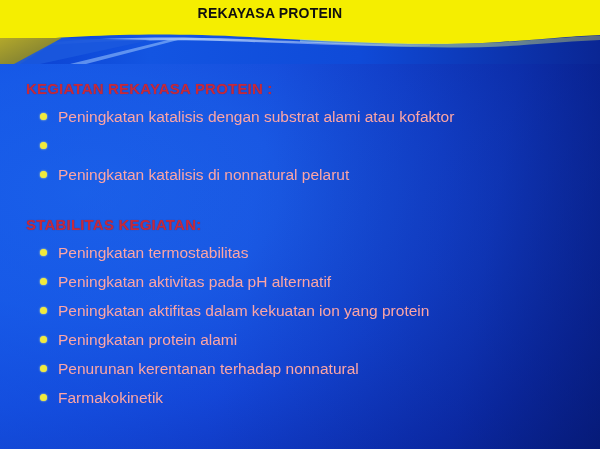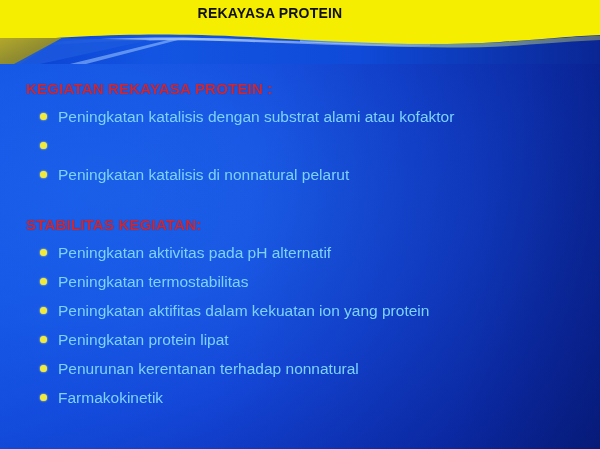--- a/index.html
+++ b/index.html
@@ -118,21 +118,21 @@
     list-style: none;
     margin: 0;
     padding: 0;
   }
   .bullet-row {
     position: relative;
     margin: 0 0 0 40px;
     padding: 0 0 0 18px;
     height: 29px;
     line-height: 29px;
-    color: #7dd3fc;
+    color: #fca5a5;
     font-size: 15.5px;
     white-space: nowrap;
     font-family: "Liberation Sans", sans-serif;
   }
   .bullet-dot {
     position: absolute;
     left: 0;
     top: 11px;
     width: 7px;
     height: 7px;
@@ -222,33 +222,33 @@
       </ul>
     </div>
 
     <div class="gap"></div>
 
     <div class="section section-2">
       <div class="section-heading">STABILITAS KEGIATAN:</div>
       <ul class="bullets">
         <li class="bullet-row">
           <span class="bullet-dot"></span>
+          <span class="bullet-label">Peningkatan termostabilitas</span>
+        </li>
+        <li class="bullet-row">
+          <span class="bullet-dot"></span>
           <span class="bullet-label">Peningkatan aktivitas pada pH alternatif</span>
         </li>
         <li class="bullet-row">
           <span class="bullet-dot"></span>
-          <span class="bullet-label">Peningkatan termostabilitas</span>
-        </li>
-        <li class="bullet-row">
-          <span class="bullet-dot"></span>
           <span class="bullet-label">Peningkatan aktifitas dalam kekuatan ion yang protein</span>
         </li>
         <li class="bullet-row">
           <span class="bullet-dot"></span>
-          <span class="bullet-label">Peningkatan protein lipat</span>
+          <span class="bullet-label">Peningkatan protein alami</span>
         </li>
         <li class="bullet-row">
           <span class="bullet-dot"></span>
           <span class="bullet-label">Penurunan kerentanan terhadap nonnatural</span>
         </li>
         <li class="bullet-row">
           <span class="bullet-dot"></span>
           <span class="bullet-label">Farmakokinetik</span>
         </li>
       </ul>

